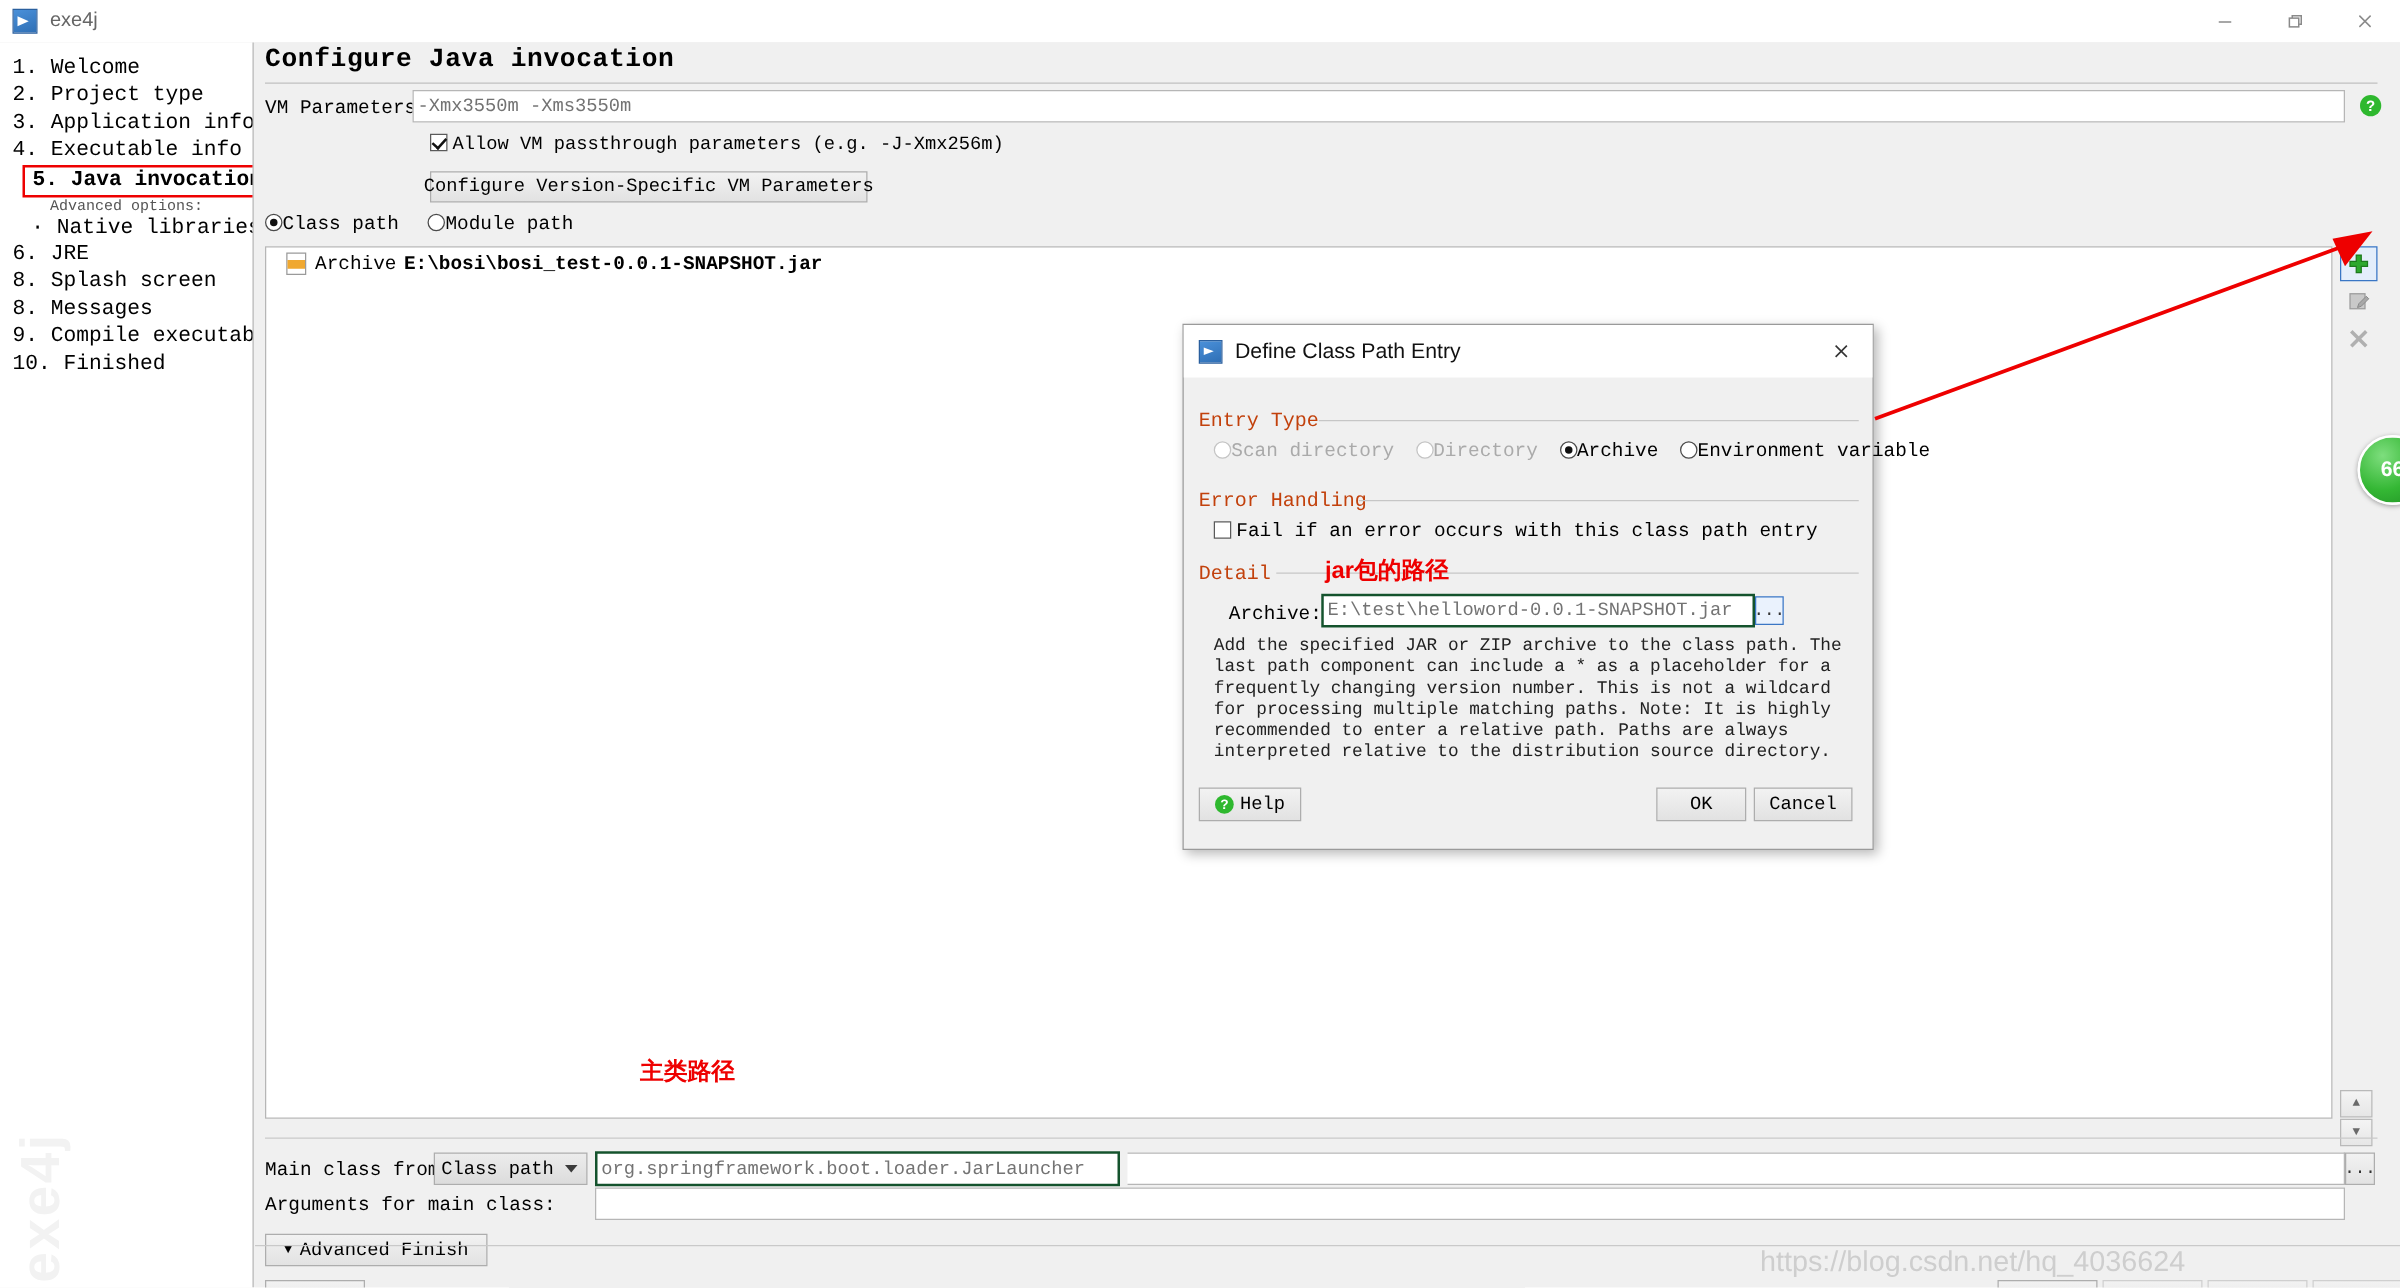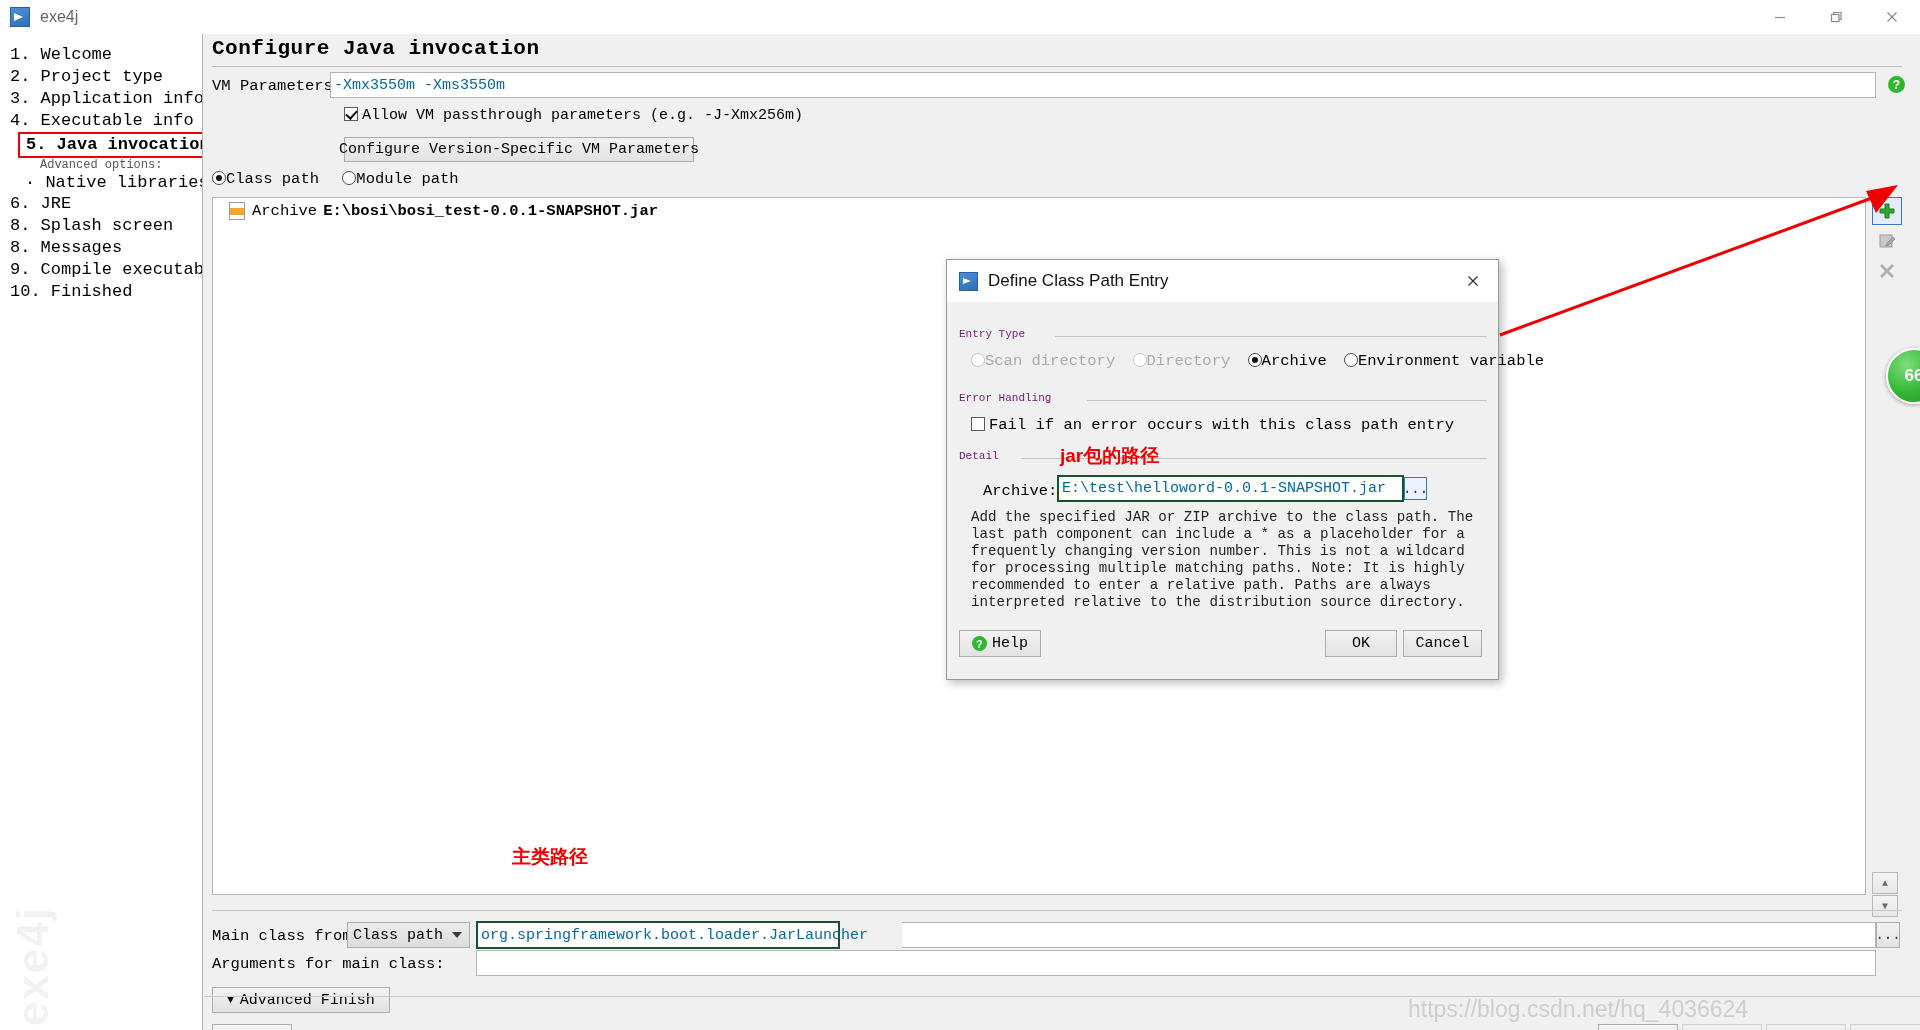--- a/index.html
+++ b/index.html
@@ -114,21 +114,21 @@
     position: absolute; font-size: 15.5px; color: #000;
     white-space: nowrap;
   }
 
   .txtfield {
     position: absolute;
     background: #ffffff;
     border: 1px solid #b6b6b6;
     box-sizing: border-box;
     font-family: "Liberation Mono","DejaVu Sans Mono", monospace;
-    font-size: 15px; color: #0369a1;
+    font-size: 15px; color: #737373;
     padding: 0 3px;
     display: flex; align-items: center;
     outline: none;
   }
   .txtfield.redbox { border: 2px solid #14532d; }
 
   .help-dot {
     position: absolute;
     width: 17px; height: 17px; border-radius: 50%;
     background: #2eb82e;
@@ -279,21 +279,21 @@
     font-family: "Liberation Sans", sans-serif;
   }
   .dlg-close {
     margin-left: auto; width: 34px; height: 30px;
     display: flex; align-items: center; justify-content: center;
     color: #333;
   }
   .dlg-body { position: relative; height: 379px; }
 
   .group-label {
-    position: absolute; font-size: 11px; color: #701a75;
+    position: absolute; font-size: 16px; color: #c2410c;
     background: #f0f0f0; padding-right: 6px;
   }
   .group-rule { position: absolute; height: 1px; background: #c6c6c6; }
 
   .dlg-text {
     position: absolute; font-size: 14.2px; color: #222;
     line-height: 17.4px; white-space: pre;
   }
 
   .anno {
@@ -429,21 +429,21 @@
       <div class="scroll-arrow">▼</div>
     </div>
 
     <div class="sep-line" style="left:8px; top:876px; width:1690px;"></div>
 
     <div class="row-label" style="left:8px; top:893px;">Main class from</div>
     <div class="combo" style="left:143px; top:888px; width:123px; height:26px;">
       <span>Class path</span>
       <span class="caret"></span>
     </div>
-    <div class="txtfield redbox" style="left:272px; top:887px; width:364px; height:28px;">org.springframework.boot.loader.JarLauncher</div>
+    <div class="txtfield redbox" style="left:272px; top:887px; width:420px; height:28px;">org.springframework.boot.loader.JarLauncher</div>
     <div class="txtfield" style="left:698px; top:888px; width:974px; height:26px; border-left:none;"></div>
     <div class="ellipsis-btn" style="left:1672px; top:888px; width:24px; height:26px;">...</div>
 
     <div class="row-label" style="left:8px; top:921px;">Arguments for main class:</div>
     <div class="txtfield" style="left:272px; top:916px; width:1400px; height:26px;"></div>
 
     <div class="btn" style="position:absolute; left:8px; top:953px; width:178px; height:26px;">
       <span style="margin-right:6px; font-size:11px;">▼</span>
       <span>Advanced Finish</span>
     </div>

